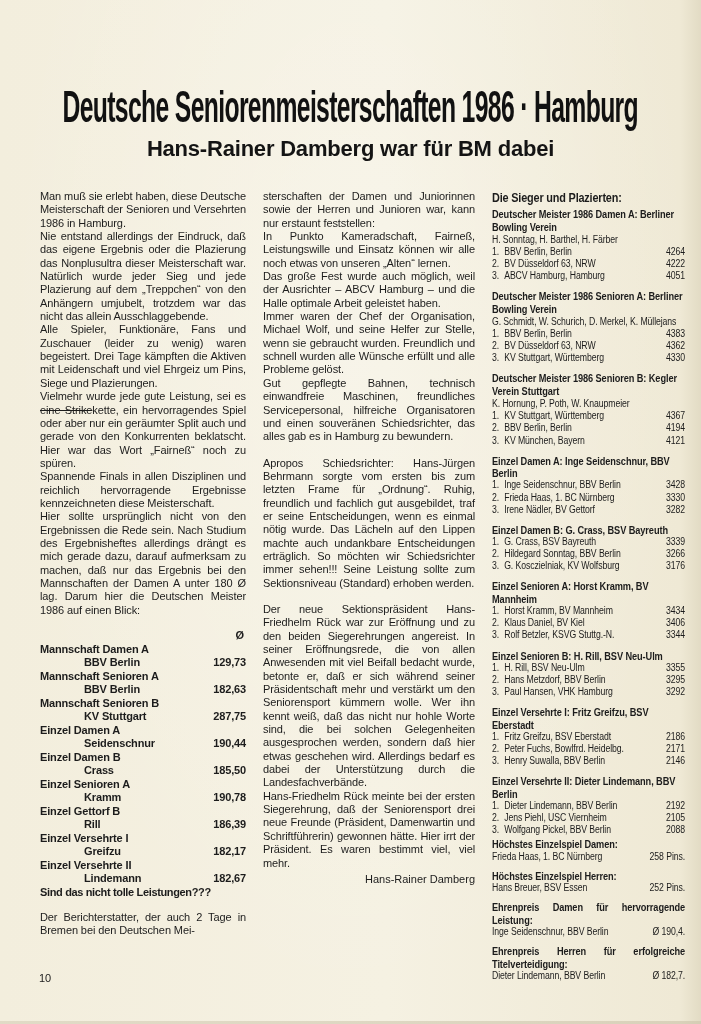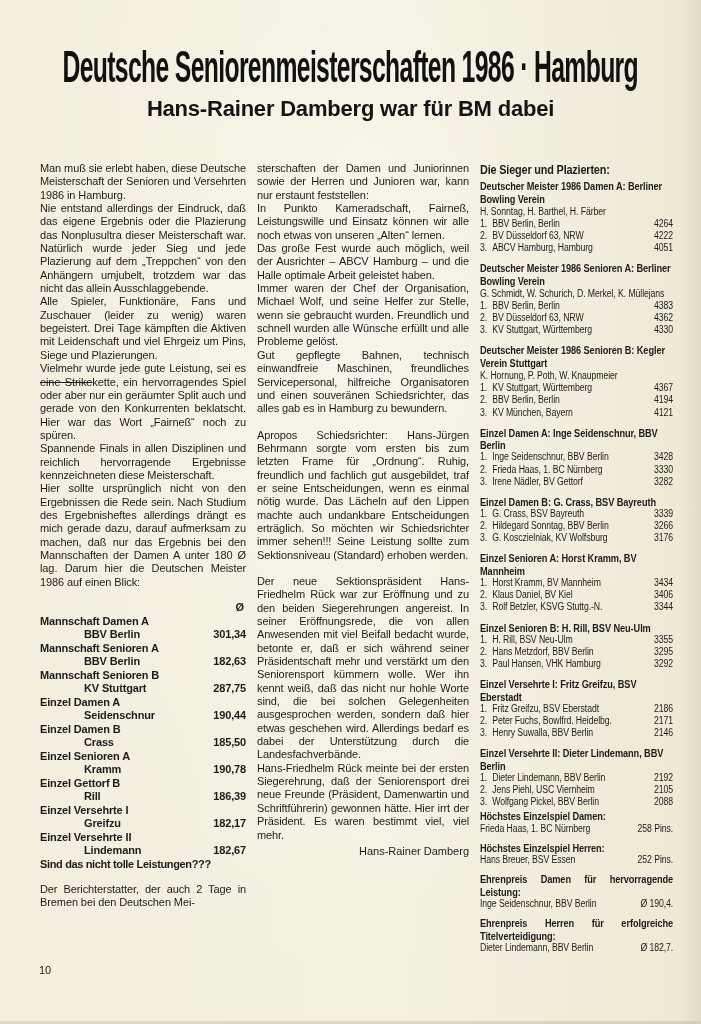--- a/index.html
+++ b/index.html
@@ -16,40 +16,40 @@
     color:#1c1c1c;
     overflow:hidden;
     box-sizing:border-box;
   }
   .page::after {
     content:""; position:absolute; left:0; right:0; bottom:0; height:3px;
     background:linear-gradient(90deg,#d9d2bc,#cfc7ae); opacity:.7;
     pointer-events:none;
   }
 
-  header { padding-top:44px; }
+  header { padding-top:84px; }
   .title-wrap { display:flex; justify-content:center; }
   h1 {
     margin:0; font-size:45px; line-height:1.0; font-weight:bold;
     white-space:nowrap; letter-spacing:-1.2px;
     transform:scaleX(0.55); transform-origin:center top;
     color:#111;
   }
   h2 {
     margin:7px 0 0; text-align:center;
     font-size:22px; font-weight:bold; letter-spacing:-0.2px;
     color:#141414;
   }
 
   .cols {
     display:grid;
     grid-template-columns:206px 212px 193px;
-    column-gap:11px;
+    column-gap:17px;
     padding:0 28px 0 40px;
-    margin-top:40px;
+    margin-top:28px;
     box-sizing:border-box;
   }
 
   
   .body-p {
     margin:0; font-size:11px; line-height:13.35px;
     text-align:justify; letter-spacing:-0.1px;
     hyphens:auto; -webkit-hyphens:auto;
   }
   .body-p.gap { margin-top:13px; }
@@ -76,21 +76,21 @@
   .players { margin-top:1px; text-align:justify; }
   .rrow { display:flex; }
   .rrow .num { width:14px; flex:0 0 auto; }
   .rrow .nm { flex:1 1 auto; }
   .rrow .val { flex:0 0 auto; white-space:nowrap; }
   .special { margin-top:7px; }
   .special .sec-title { text-align:justify; }
   .sp-line { display:flex; justify-content:space-between; }
   .sp-line .val { white-space:nowrap; }
 
-  .pageno { position:absolute; left:39px; bottom:48px; font-size:11px; color:#222; }
+  .pageno { position:absolute; left:39px; bottom:40px; font-size:11px; color:#222; }
 </style>
 </head>
 <body>
 
 <div class="page">
 
   <header>
     <div class="title-wrap">
       <h1>Deutsche Seniorenmeisterschaften 1986 · Hamburg</h1>
     </div>
@@ -108,21 +108,21 @@
           <p class="body-p"><span>Spannende Finals in allen Disziplinen und reichlich hervorragende Ergebnisse kennzeichneten diese Meisterschaft.</span></p>
           <p class="body-p"><span>Hier sollte ursprünglich nicht von den Ergebnissen die Rede sein. Nach Studium des Ergebnisheftes allerdings drängt es mich gerade dazu, darauf aufmerksam zu machen, daß nur das Ergebnis bei den Mannschaften der Damen A unter 180 Ø lag. Darum hier die Deutschen Meister 1986 auf einen Blick:</span></p>
         </div>
 
       <div class="results">
         <div class="res-header">Ø</div>
         <div id="res-rows">
             <div class="res-cat">Mannschaft Damen A</div>
             <div class="res-line">
               <span class="nm">BBV Berlin</span>
-              <span class="val">301,34</span>
+              <span class="val">129,73</span>
             </div>
             <div class="res-cat">Mannschaft Senioren A</div>
             <div class="res-line">
               <span class="nm">BBV Berlin</span>
               <span class="val">182,63</span>
             </div>
             <div class="res-cat">Mannschaft Senioren B</div>
             <div class="res-line">
               <span class="nm">KV Stuttgart</span>
               <span class="val">287,75</span>

